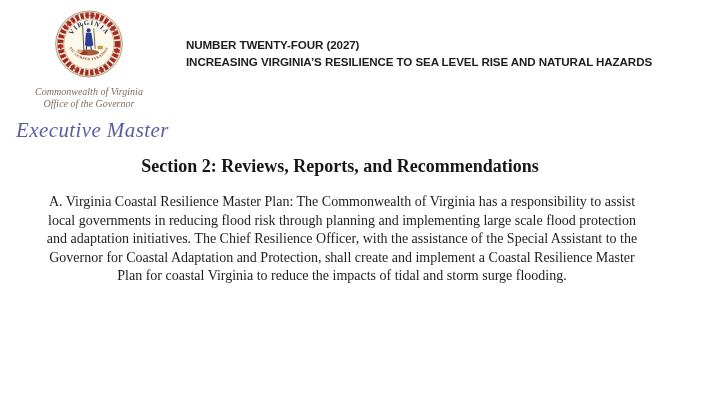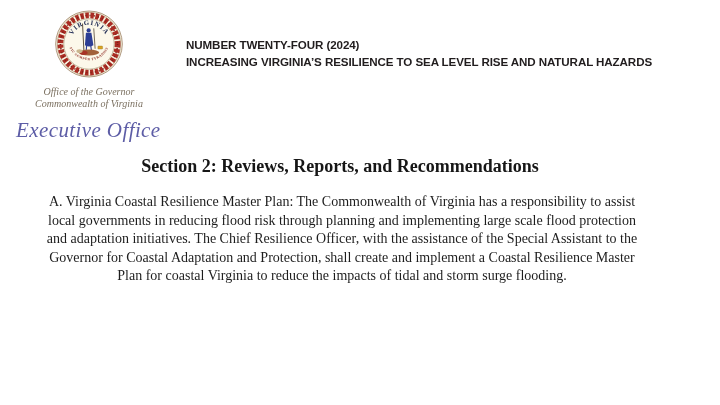--- a/index.html
+++ b/index.html
@@ -122,28 +122,28 @@
 
       <ellipse cx="50" cy="62.5" rx="15" ry="4.3" fill="#a2603a"></ellipse>
       <ellipse cx="42" cy="63" rx="6" ry="3" fill="#a83326"></ellipse>
       <ellipse cx="36" cy="60.5" rx="4.5" ry="2.6" fill="#c9b68e"></ellipse>
 
       <rect x="63" y="53" width="7" height="4.5" rx="1" fill="#d8a420" stroke="#8a6a20" stroke-width="0.5"></rect>
     </svg>
   </div>
 
   <div class="org-block">
+    <div>Commonwealth of Virginia</div>
     <div>Office of the Governor</div>
-    <div>Commonwealth of Virginia</div>
   </div>
 
-  <div class="doc-type">Executive Office</div>
+  <div class="doc-type">Executive Master</div>
 
   <div class="header-block">
-    <div>NUMBER TWENTY-FOUR (2024)</div>
+    <div>NUMBER TWENTY-FOUR (2027)</div>
     <div>INCREASING VIRGINIA’S RESILIENCE TO SEA LEVEL RISE AND NATURAL HAZARDS</div>
   </div>
 
   <div class="section-heading">Section 2: Reviews, Reports, and Recommendations</div>
 
   <div class="body-par">A. Virginia Coastal Resilience Master Plan: The Commonwealth of Virginia has a responsibility to assist local governments in reducing flood risk through planning and implementing large scale flood protection and adaptation initiatives. The Chief Resilience Officer, with the assistance of the Special Assistant to the Governor for Coastal Adaptation and Protection, shall create and implement a Coastal Resilience Master Plan for coastal Virginia to reduce the impacts of tidal and storm surge flooding.</div>
 
 </div>
 
 </body></html>

